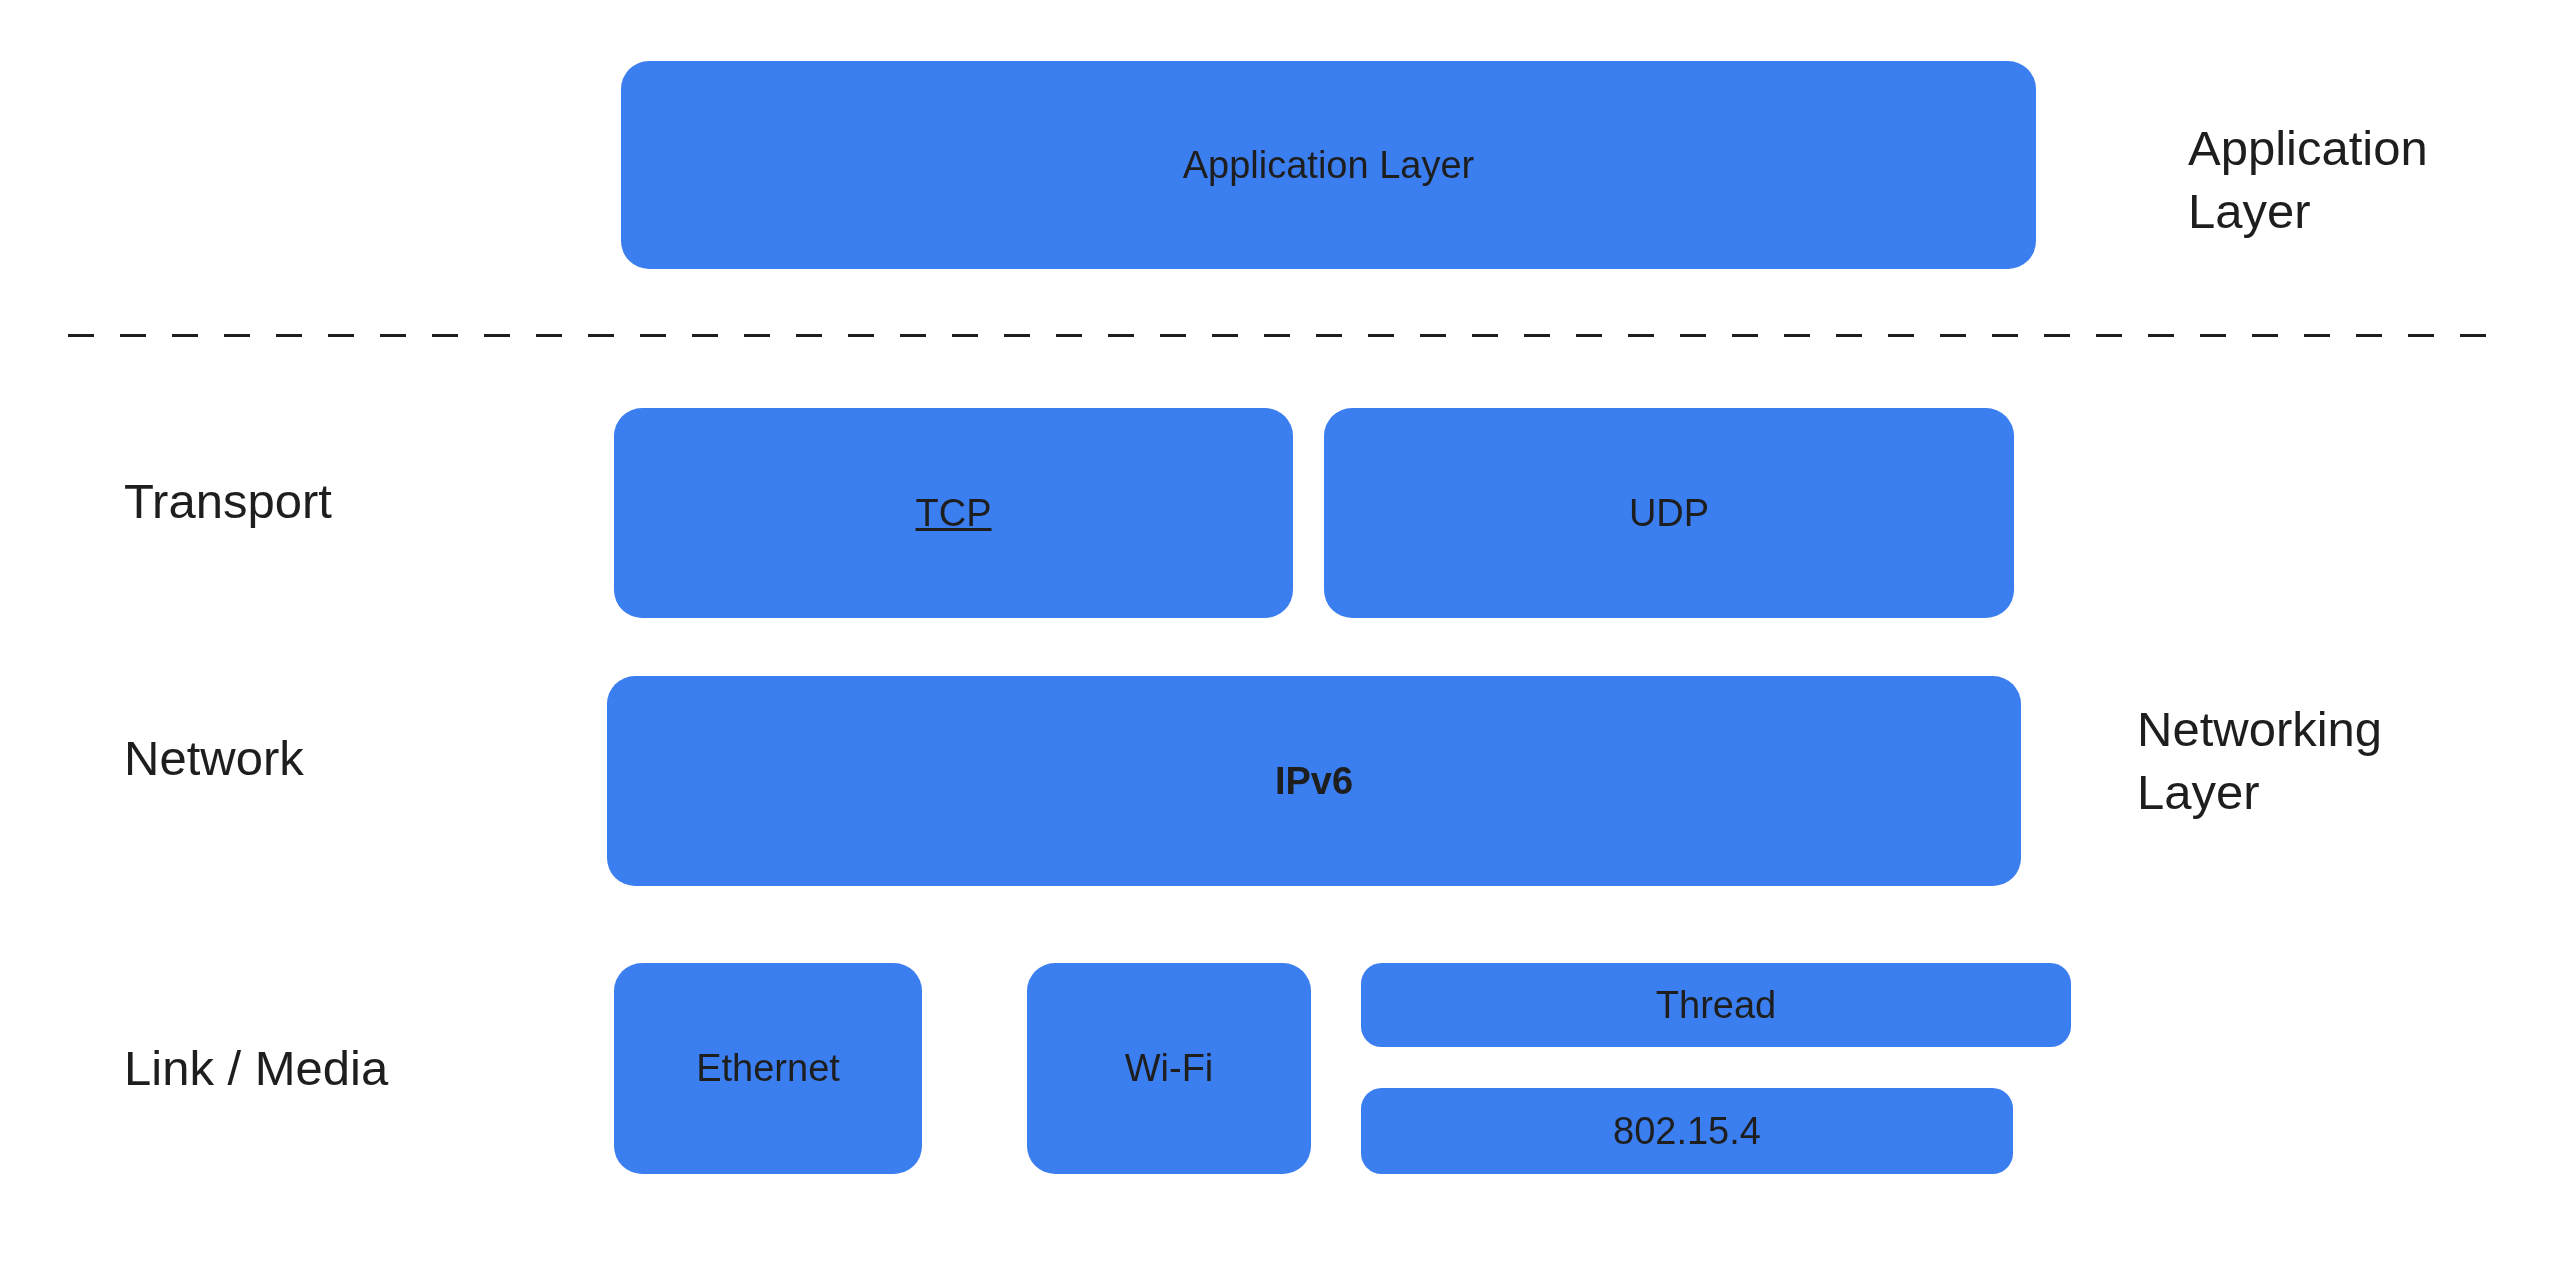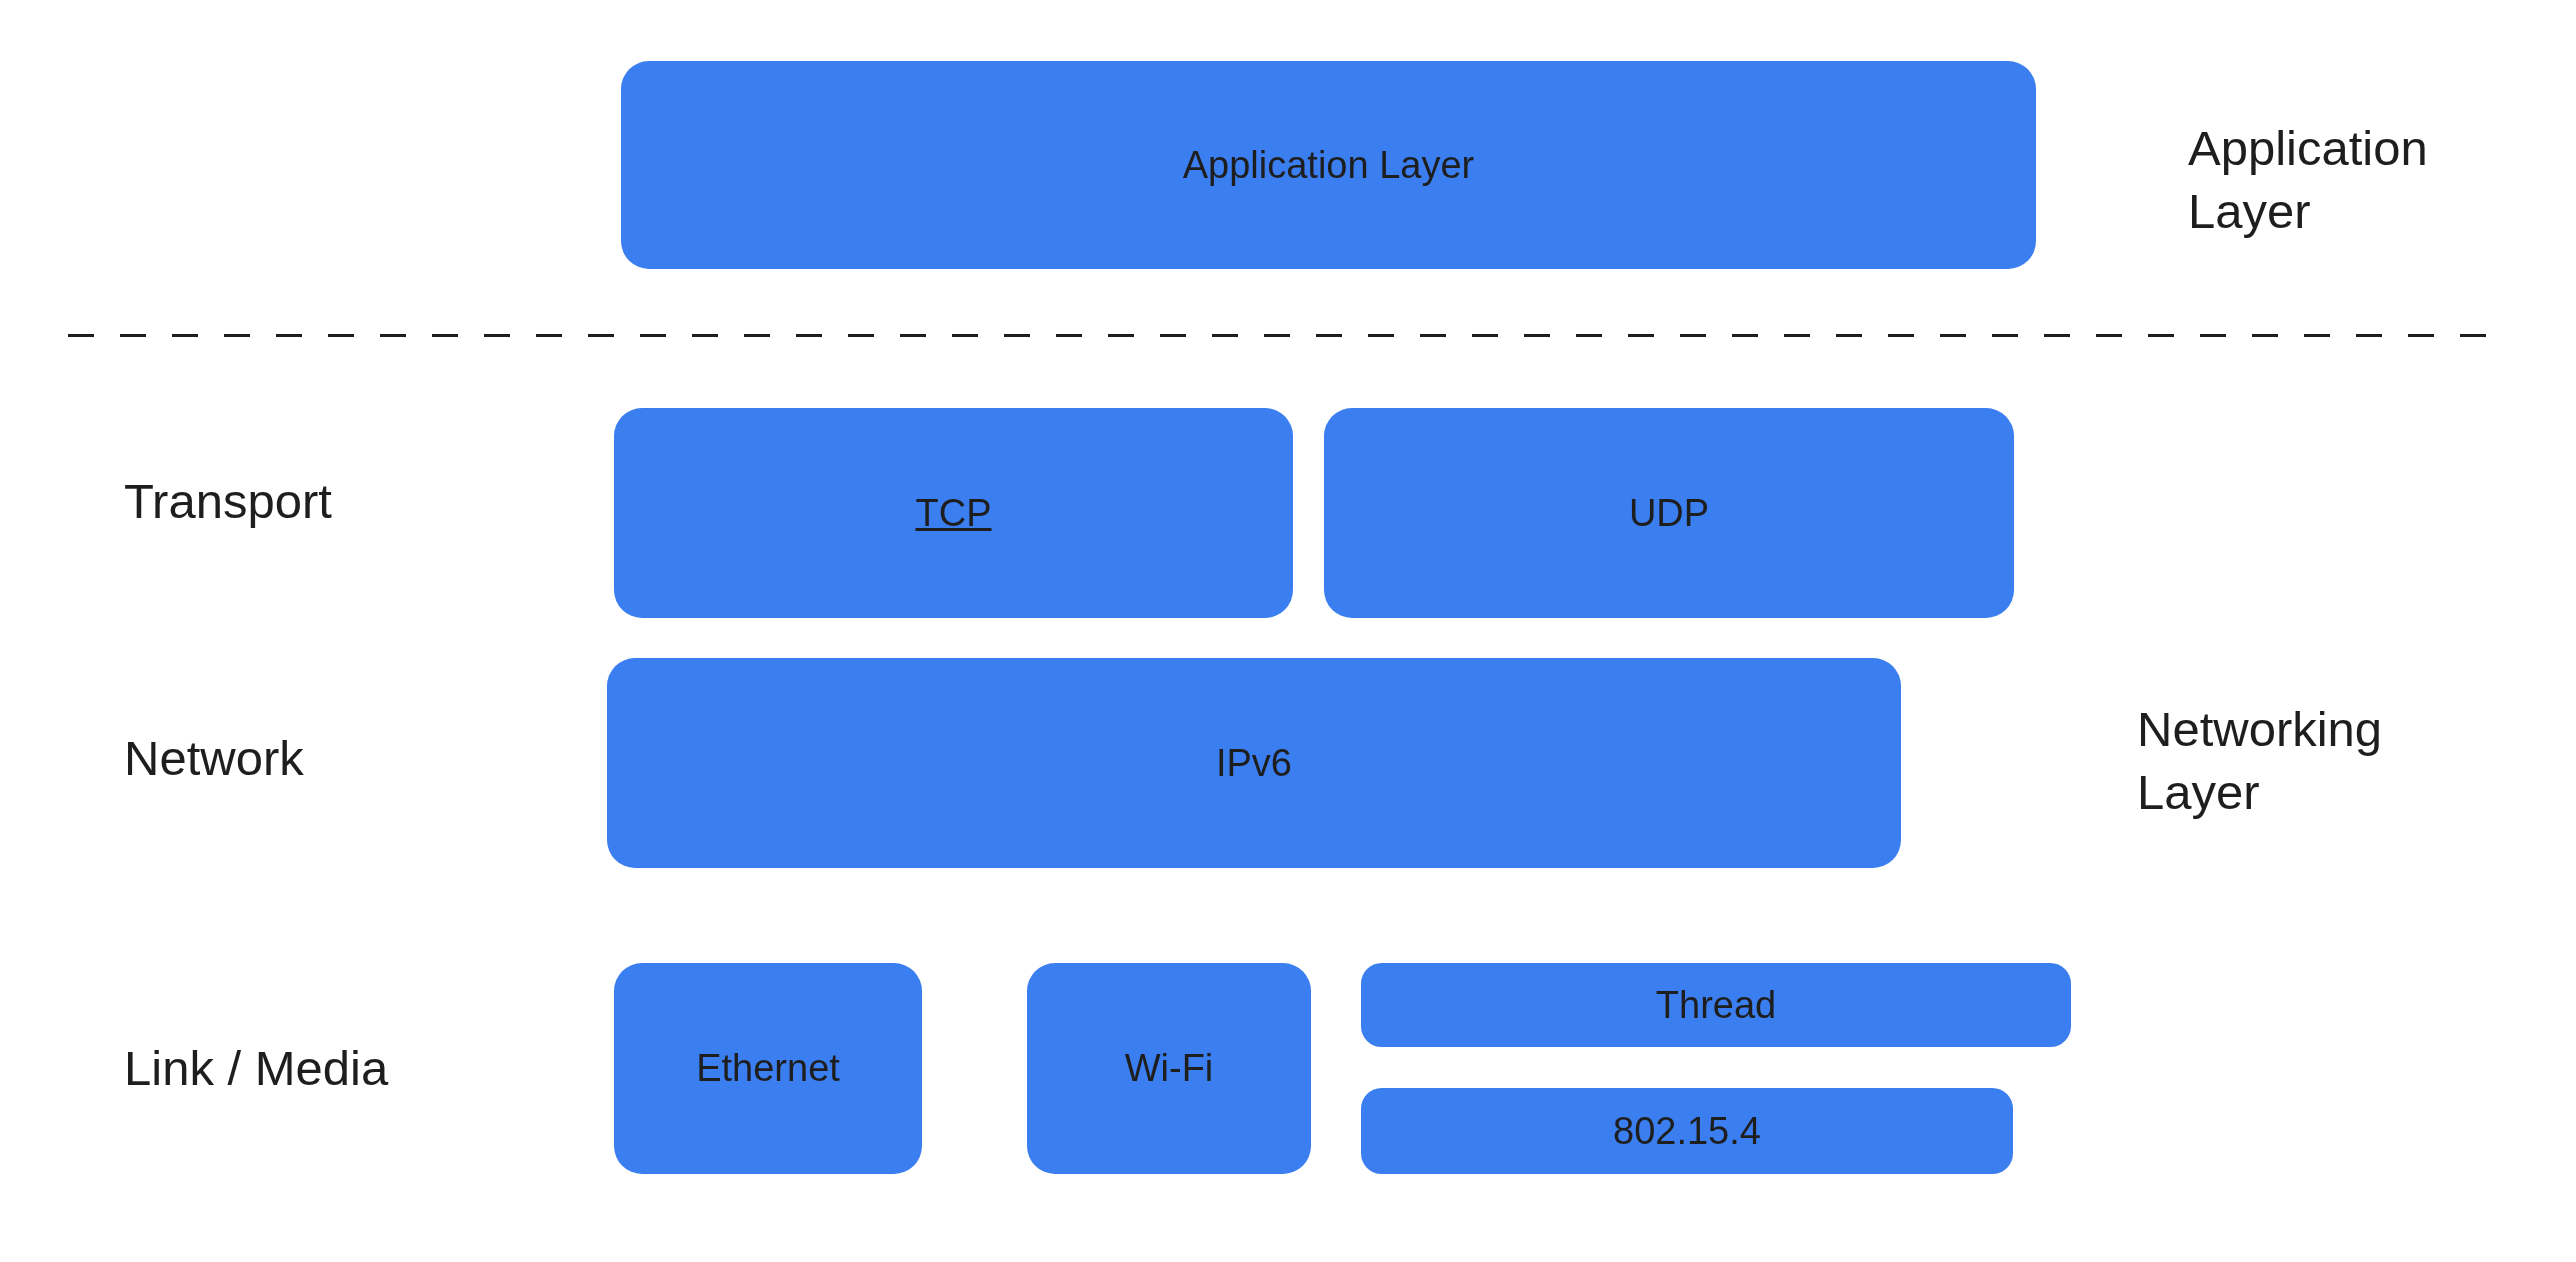--- a/index.html
+++ b/index.html
@@ -58,21 +58,21 @@
   }
   
   .app-box{left:621px;top:61px;width:1415px;height:208px;}
   #side-app{left:2188px;top:117px;}
   
   #lbl-transport{left:124px;top:470px;}
   .tcp-box{left:614px;top:408px;width:679px;height:210px;text-decoration:underline;}
   .udp-box{left:1324px;top:408px;width:690px;height:210px;}
   
   #lbl-network{left:124px;top:727px;}
-  .ipv6-box{left:607px;top:658px;width:1294px;height:210px;}
+  .ipv6-box{left:607px;top:676px;width:1414px;height:210px;font-weight:bold;}
   #side-net{left:2137px;top:698px;}
   
   #lbl-link{left:124px;top:1037px;}
   .eth-box{left:614px;top:963px;width:308px;height:211px;}
   .wifi-box{left:1017px;top:963px;width:284px;height:211px;margin-left:10px;}
   .thread-box{left:1361px;top:963px;width:710px;height:84px;}
   .ieee-box{left:1361px;top:1088px;width:652px;height:86px;}
 </style>
 </head>
 <body>

